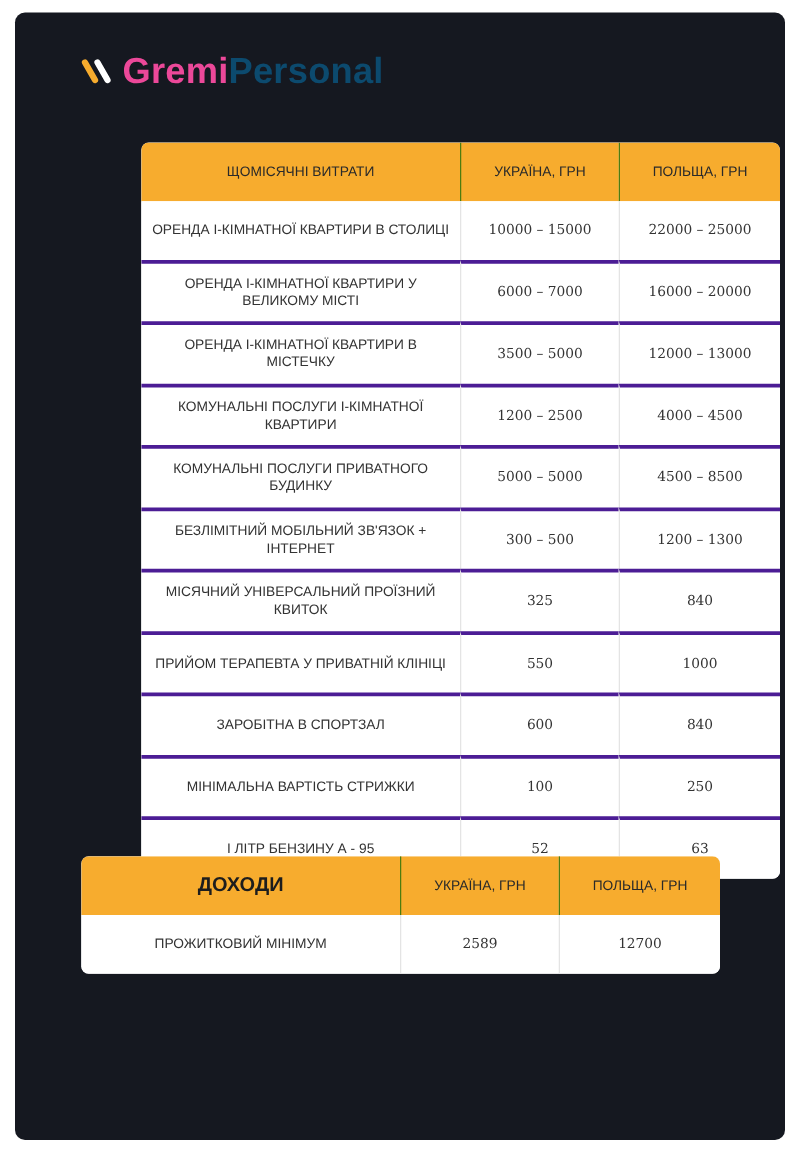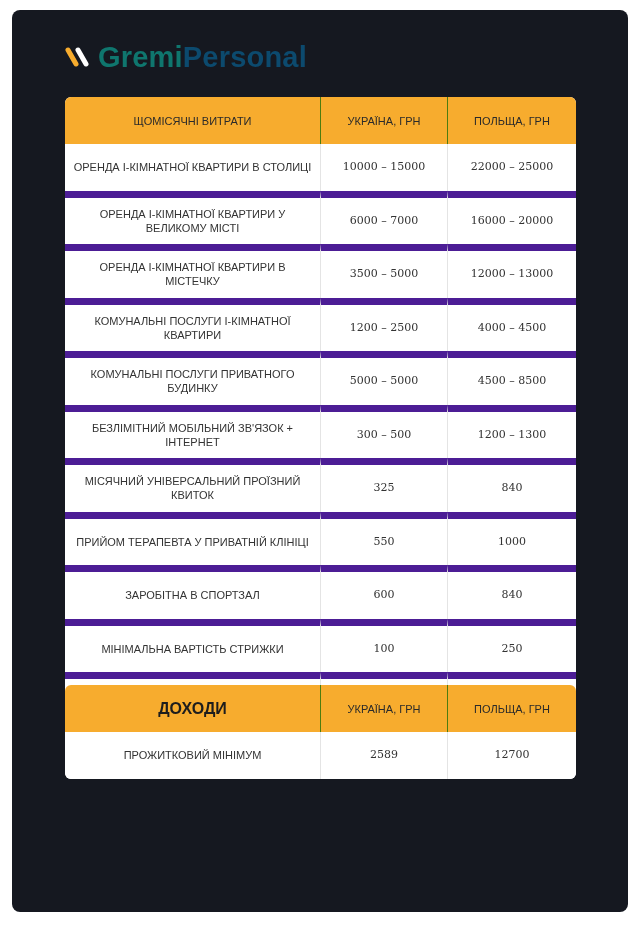--- a/index.html
+++ b/index.html
@@ -11,21 +11,21 @@
   .panel {
     position: absolute; left: 12px; top: 10px; width: 616px; height: 902px;
     background: #151820; border-radius: 8px;
   }
   .logo {
     position: absolute; left: 64px; top: 40px; height: 34px;
     display: flex; align-items: center;
   }
   .logo-mark { width: 32px; height: 24px; margin-right: 2px; }
   .logo-text { font-size: 29px; font-weight: 600; letter-spacing: 0.2px; }
-  .logo-a { color: #0f766e; }
+  .logo-a { color: #ec4899; }
   .logo-b { color: #0c4a6e; }
   table.cost {
     position: absolute; left: 65px; width: 511px;
     border-collapse: separate; border-spacing: 0;
     background: #ffffff; border-radius: 6px; overflow: hidden;
     table-layout: fixed;
   }
   table.cost col.c1 { width: 255px; }
   table.cost col.c2 { width: 127px; }
   table.cost col.c3 { width: 129px; }
@@ -34,26 +34,26 @@
     font-size: 11px; height: 47px; padding: 0 6px;
     text-align: center; vertical-align: middle;
     border-left: 1px solid #4d7c0f;
   }
   table.cost th:first-child { border-left: none; }
   table.cost th.bold { font-weight: bold; color: #1d1d1d; font-size: 16px; }
   table.cost td {
     background: #ffffff; color: #333333; font-size: 11px;
     height: 46.5px; padding: 0 6px; line-height: 14px;
     text-align: center; vertical-align: middle;
-    border-top: 7px solid #4c1d95; border-left: 1px solid #e4e4e4;
+    border-top: 3px solid #4c1d95; border-left: 1px solid #e4e4e4;
   }
   table.cost td:first-child { border-left: none; }
   table.cost tr:first-child td { border-top: none; }
   td.num { font-family: "DejaVu Serif", "Liberation Serif", serif; font-size: 10.5px; }
-  #t1 { top: 97px; }
+  #t1 { top: 114px; margin-left: 48px; }
   #t2 { top: 685px; }
 </style>
 </head>
 <body>
 
 <div class="panel"></div>
 
 <div class="logo">
   <svg class="logo-mark" viewBox="0 0 32 24">
     <line x1="4" y1="5" x2="12" y2="19" stroke="#f7ac2e" stroke-width="5" stroke-linecap="round"></line>

